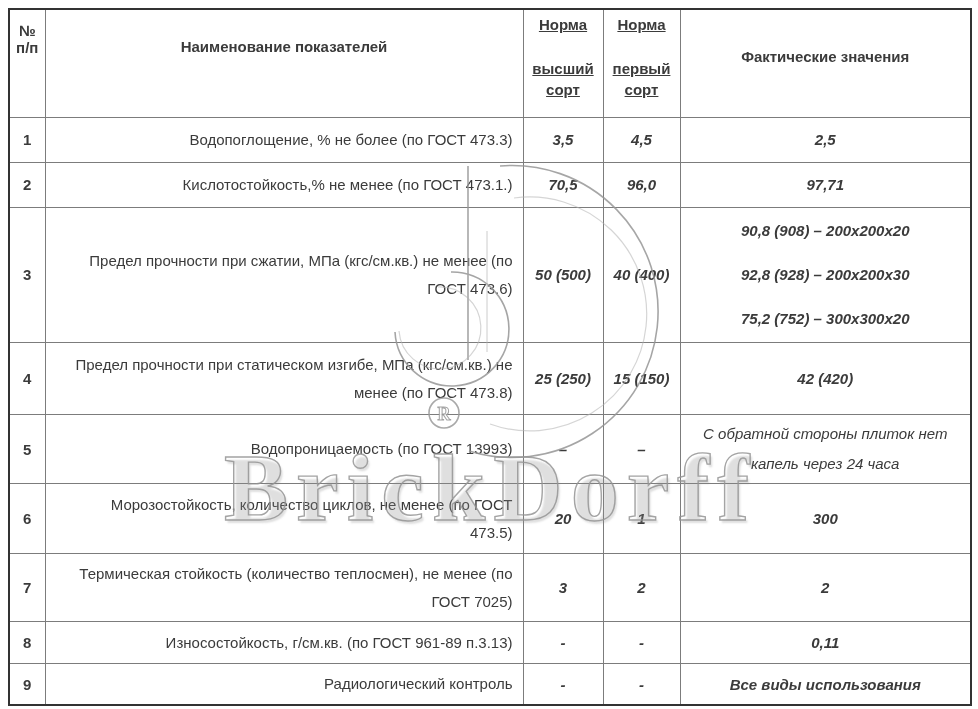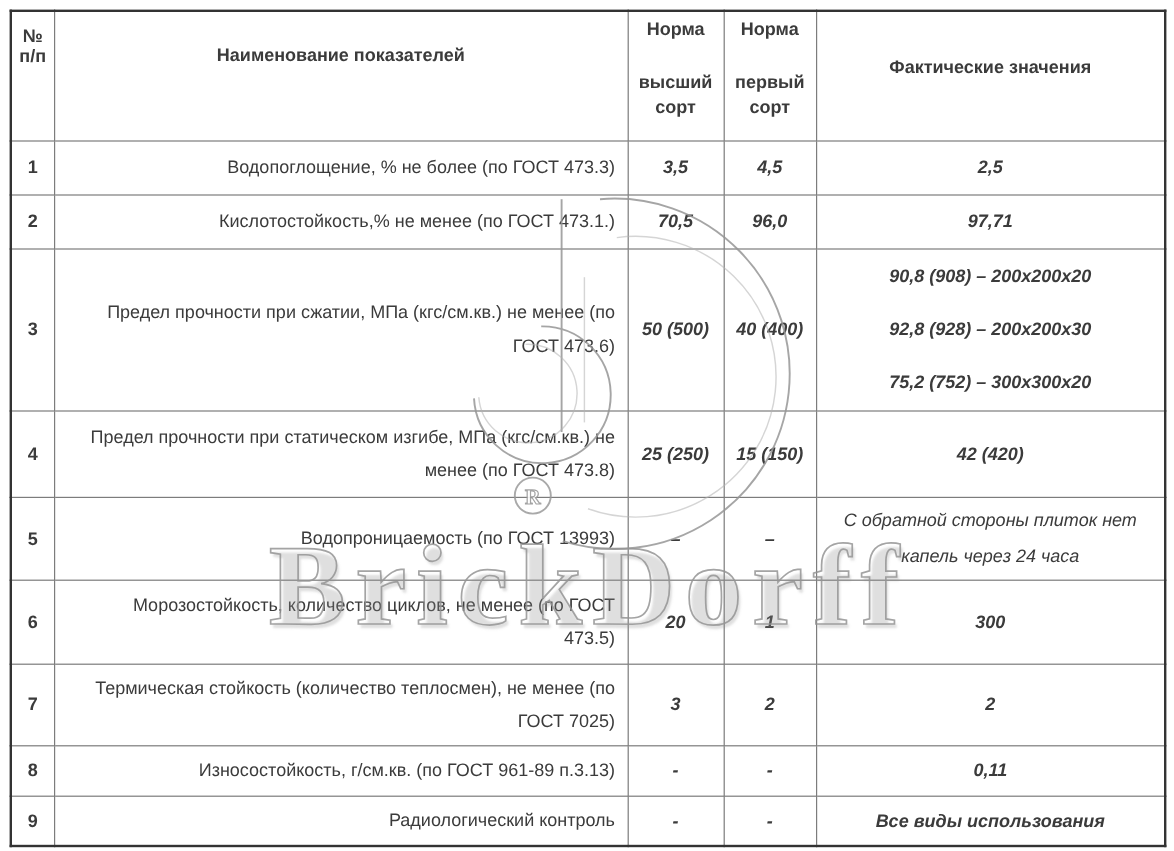--- a/index.html
+++ b/index.html
@@ -24,21 +24,21 @@
   col.c-nf   { width:77px; }
   col.c-fact { width:291px; }
 
   .spec th {
     vertical-align:top; text-align:center; font-weight:bold;
     white-space:pre-line;
   }
   tr.hrow { height:108px; }
   th.col-num  { padding-top:12px; }
   th.col-name { padding-top:28px;margin-left:32px; }
-  th.col-norm { padding-top:4px; line-height:1.45; }
+  th.col-norm { padding-top:4px; line-height:1.45;text-decoration:underline; }
   th.col-fact { padding-top:38px; }
 
   .spec td { vertical-align:middle; }
   td.num  { text-align:center; font-weight:bold; }
   td.name { text-align:right; padding:4px 10px 4px 20px; line-height:1.85; }
   td.val  { text-align:center; font-weight:bold; white-space:pre-line;font-style:italic; }
 
   tr.r1 { height:45px; }
   tr.r2 { height:45px; }
   tr.r3 { height:124px; }

